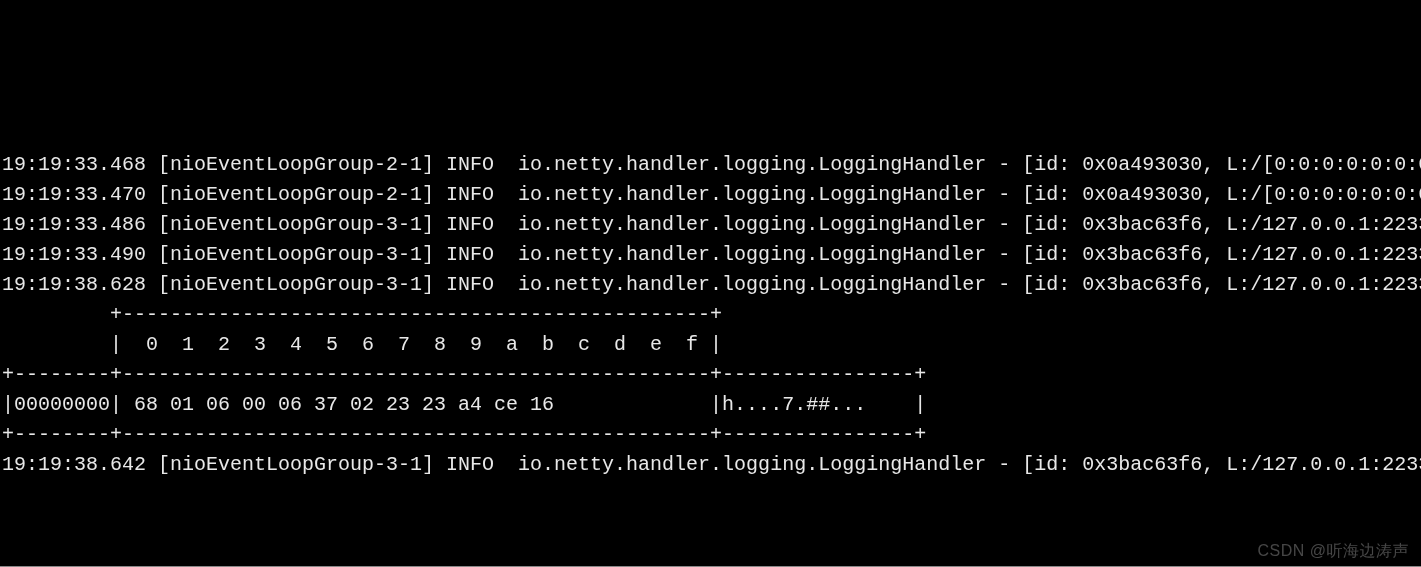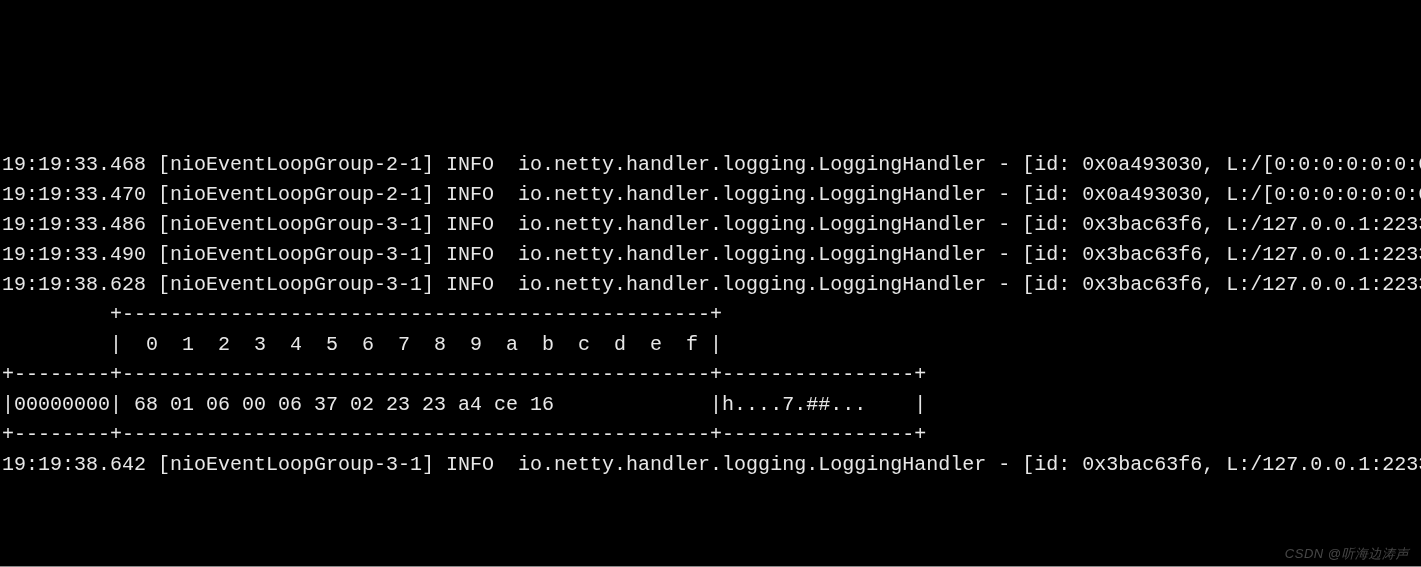--- a/index.html
+++ b/index.html
@@ -15,26 +15,25 @@
     overflow: hidden;
     white-space: pre;
   }
   .log-area {
     padding: 0 2px;
   }
   .watermark {
     position: absolute;
     right: 12px;
     bottom: 4px;
-    font-size: 13px;
+    font-size: 16px;
     color: rgba(200,200,200,0.35);
     font-family: "Microsoft YaHei", Arial, sans-serif;
     letter-spacing: 0.5px;
     white-space: nowrap;
-    font-style: italic;
   }
   .bottom-line {
     position: absolute;
     left: 0; right: 0; bottom: 0;
     height: 1px;
     background: #888;
   }
 </style>
 </head>
 <body>

